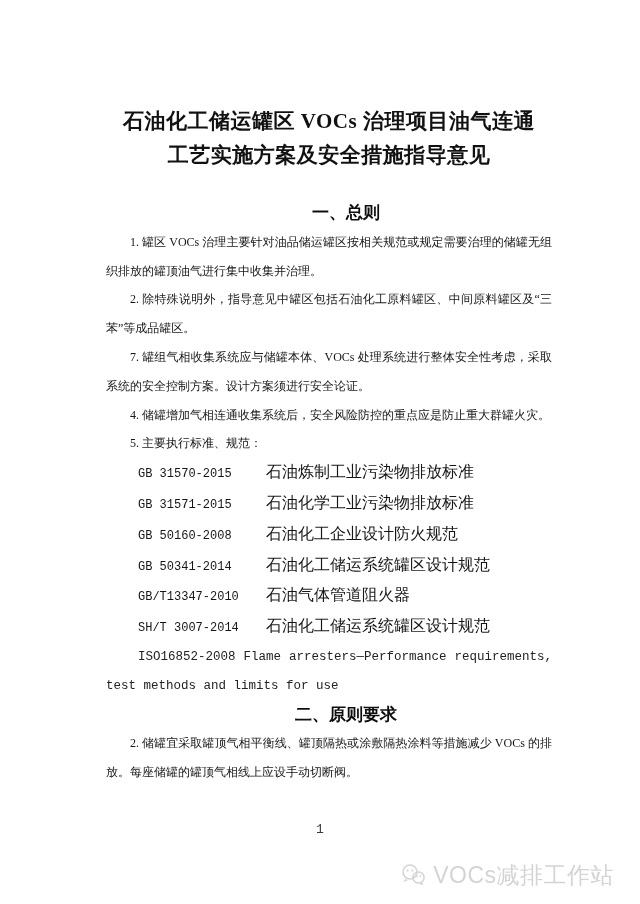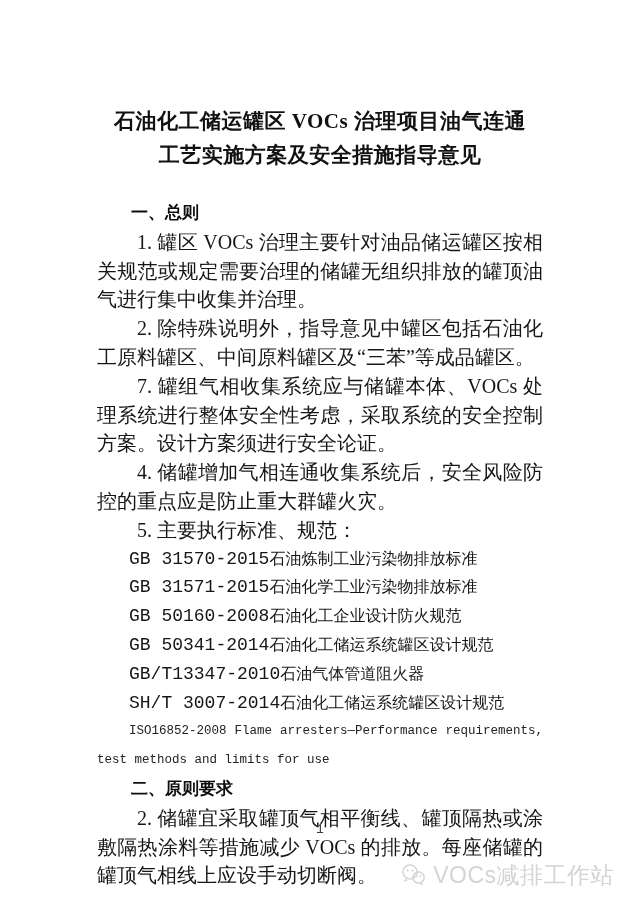--- a/index.html
+++ b/index.html
@@ -8,61 +8,62 @@
     position: relative;
     width: 640px;
     height: 904px;
     background: #ffffff;
     overflow: hidden;
     font-family: "Liberation Serif", "DejaVu Serif", serif;
     color: #161616;
   }
   .content {
     position: absolute;
-    left: 97px;
+    left: 106px;
     top: 0;
     width: 446px;
   }
   .doc-title {
     margin-top: 104px;
     font-size: 21px;
     font-weight: 700;
     text-align: center;
     line-height: 34px;
     letter-spacing: 0.5px;
     color: #111111;
   }
   .heading {
     font-family: "Liberation Sans", "DejaVu Sans", sans-serif;
     font-size: 17px;
     font-weight: 700;
     line-height: 28.8px;
     text-indent: 2em;
     color: #0d0d0d;
     margin: 0;
+    text-align: center;
   }
   .heading.first { margin-top: 27px; }
   .para {
-    font-size: 20px;
+    font-size: 12px;
     line-height: 28.8px;
     text-align: justify;
     text-indent: 2em;
     margin: 0;
   }
   .std-row {
     font-size: 16px;
     line-height: 28.8px;
     padding-left: 32px;
     white-space: nowrap;
   }
   .std-code {
     display: inline-block;
     min-width: 128px;
     font-family: "Liberation Mono", "DejaVu Sans Mono", monospace;
-    font-size: 18px;
+    font-size: 12px;
   }
   .std-name { font-size: 16px; }
   .para-iso {
     font-family: "Liberation Mono", "DejaVu Sans Mono", monospace;
     font-size: 12.5px;
     line-height: 28.8px;
     text-align: justify;
     text-indent: 32px;
     margin: 0;
     color: #222222;

